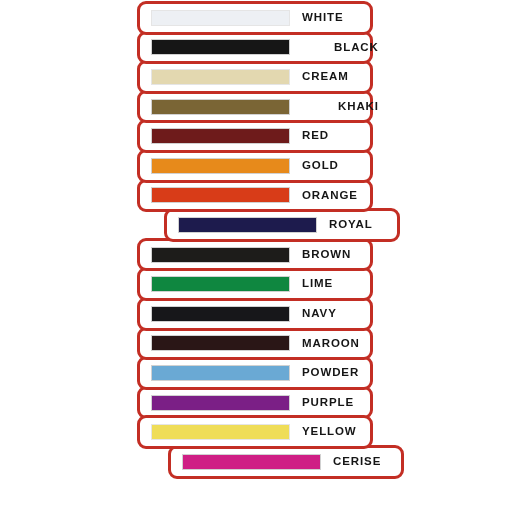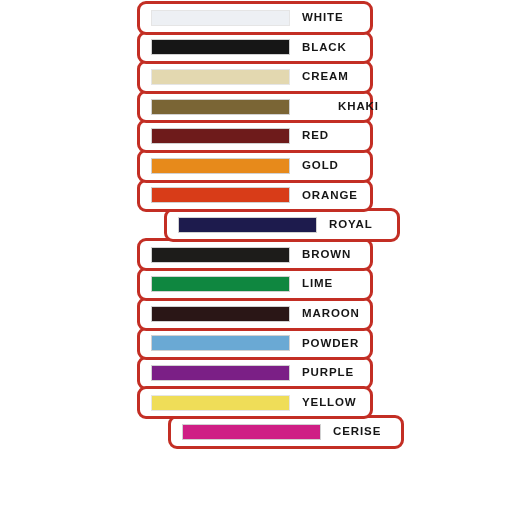--- a/index.html
+++ b/index.html
@@ -62,21 +62,21 @@
   }
 </style>
 </head>
 <body>
 
 <div id="color-chart">
     <div class="swatch-row" style="z-index: 17;">
       <div class="swatch-chip light-edge" style="background-color: rgb(237, 240, 244);"></div>
       <span class="swatch-label">WHITE</span>
     </div>
-    <div class="swatch-row" style="z-index: 16;">
+    <div class="swatch-row" style="z-index: 16; gap: 32px;">
       <div class="swatch-chip" style="background-color: rgb(22, 22, 22);"></div>
       <span class="swatch-label">BLACK</span>
     </div>
     <div class="swatch-row" style="z-index: 15;">
       <div class="swatch-chip light-edge" style="background-color: rgb(227, 216, 176);"></div>
       <span class="swatch-label">CREAM</span>
     </div>
     <div class="swatch-row" style="z-index: 14; gap: 36px;">
       <div class="swatch-chip" style="background-color: rgb(122, 101, 53);"></div>
       <span class="swatch-label">KHAKI</span>
@@ -98,20 +98,24 @@
       <span class="swatch-label">ROYAL</span>
     </div>
     <div class="swatch-row" style="z-index: 8;">
       <div class="swatch-chip" style="background-color: rgb(29, 28, 26);"></div>
       <span class="swatch-label">BROWN</span>
     </div>
     <div class="swatch-row" style="z-index: 7;">
       <div class="swatch-chip" style="background-color: rgb(15, 135, 64);"></div>
       <span class="swatch-label">LIME</span>
     </div>
+    <div class="swatch-row" style="z-index: 6;">
+      <div class="swatch-chip" style="background-color: rgb(23, 23, 26);"></div>
+      <span class="swatch-label">NAVY</span>
+    </div>
     <div class="swatch-row" style="z-index: 5;">
       <div class="swatch-chip" style="background-color: rgb(42, 22, 22);"></div>
       <span class="swatch-label">MAROON</span>
     </div>
     <div class="swatch-row" style="z-index: 4;">
       <div class="swatch-chip" style="background-color: rgb(106, 169, 212);"></div>
       <span class="swatch-label">POWDER</span>
     </div>
     <div class="swatch-row" style="z-index: 2;">
       <div class="swatch-chip" style="background-color: rgb(123, 31, 134);"></div>

